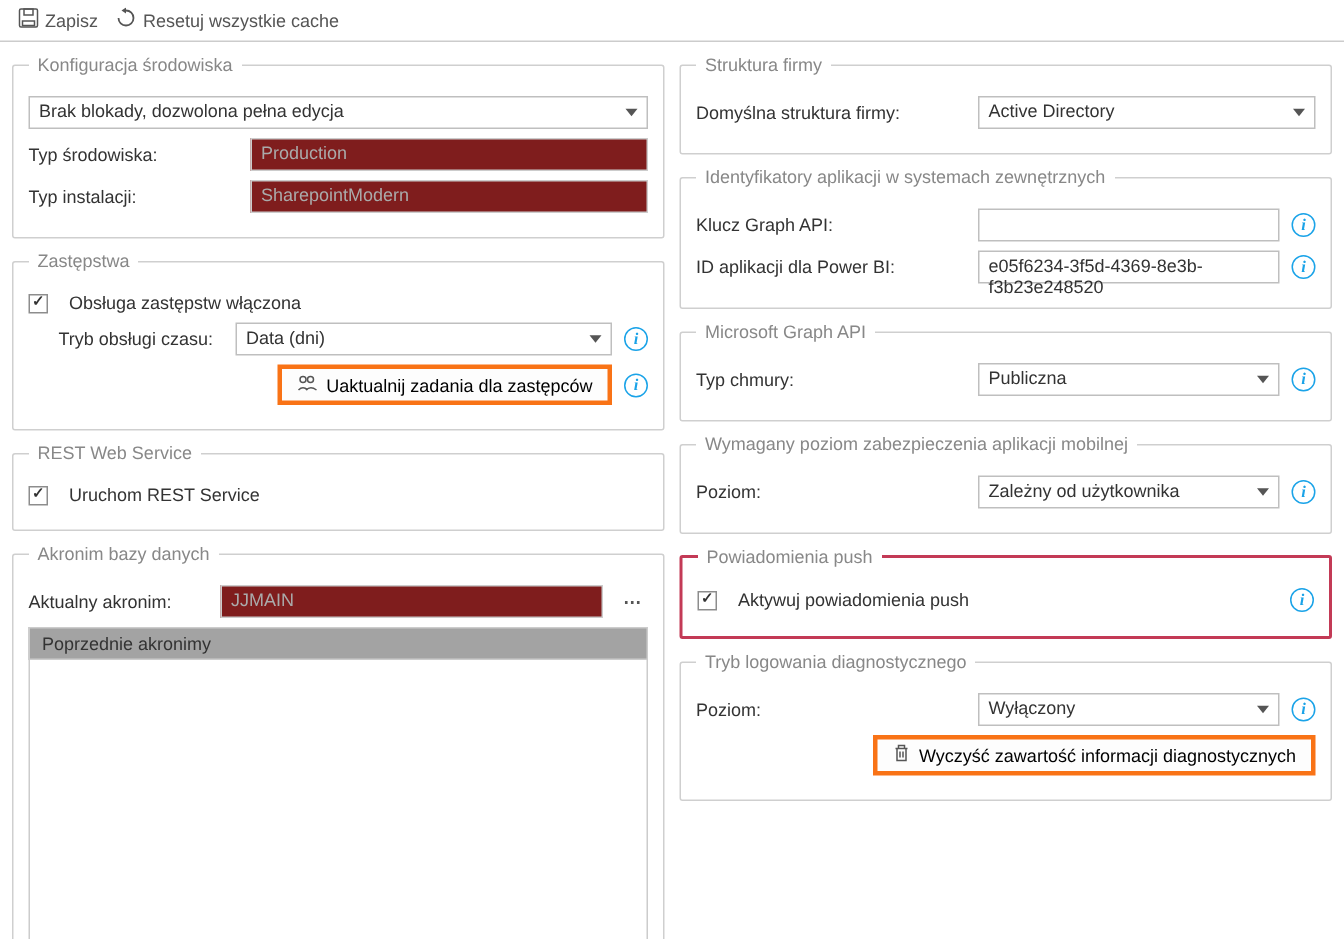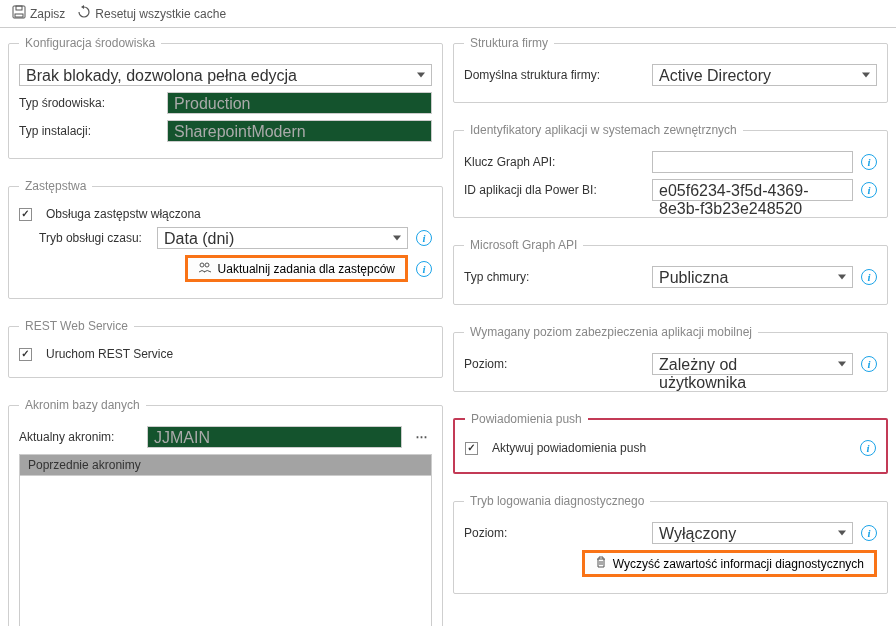--- a/index.html
+++ b/index.html
@@ -1,29 +1,29 @@
 <!DOCTYPE html>
 <html><head>
 <meta charset="utf-8">
 <style>
 * { box-sizing: border-box; margin: 0; padding: 0; }
 body { font-family: "Segoe UI", Tahoma, sans-serif; font-size: 12px; color: #333; background: #fff; width: 896px; height: 626px; }
 .toolbar { display: flex; gap: 12px; padding: 4px 12px; border-bottom: 1px solid #ccc; height: 28px; }
 .toolbar-item { display: flex; align-items: center; gap: 4px; cursor: pointer; color: #555; }
 .columns { display: flex; padding: 8px; gap: 10px; height: 596px; }
-.col { flex: 1; display: flex; flex-direction: column; gap: 20px; }
+.col { flex: 1; display: flex; flex-direction: column; gap: 8px; }
 fieldset { border: 1px solid #cfcfcf; border-radius: 2px; padding: 8px 10px 10px 10px; position: relative; }
 fieldset.highlight { border: 2px solid #c33a56; }
 legend { color: #888; font-size: 12px; padding: 0 6px; }
 .row { display: flex; align-items: center; gap: 8px; margin: 6px 0; }
 .label { width: 140px; color: #333; }
-.select, .input { flex: 1; border: 1px solid #bfbfbf; background: #fff; height: 22px; padding: 2px 24px 2px 6px; position: relative; font-size: 16px; }
+.select, .input { flex: 1; border: 1px solid #bfbfbf; background: #fff; height: 22px; padding: 2px 24px 2px 6px; position: relative; font-size: 12px; }
 .select { cursor: pointer; }
 .select::after { content: ""; position: absolute; right: 6px; top: 50%; transform: translateY(-50%); width: 0; height: 0; border-left: 4px solid transparent; border-right: 4px solid transparent; border-top: 5px solid #555; }
-.input.disabled { background: #14532d; color: #aaa; border-color: #ccc; }
+.input.disabled { background: #7f1d1d; color: #aaa; border-color: #ccc; }
 .checkbox { width: 13px; height: 13px; border: 1px solid #8d8d8d; display: inline-flex; align-items: center; justify-content: center; margin-right: 6px; }
 .checkbox.checked::after { content: "✓"; font-size: 10px; font-weight: bold; color: #333; line-height: 1; }
 .btn { border: 3px solid #f97316; background: #fdfdfd; padding: 3px 10px; cursor: pointer; display: inline-flex; align-items: center; gap: 6px; font-size: 12px; }
 .info-icon { width: 16px; height: 16px; border: 1.5px solid #1aa3e8; border-radius: 50%; display: inline-flex; align-items: center; justify-content: center; color: #1aa3e8; font-size: 11px; font-weight: bold; font-style: italic; font-family: Georgia, serif; cursor: pointer; flex-shrink: 0; }
 .ellipsis-btn { width: 22px; height: 22px; display: inline-flex; align-items: center; justify-content: center; cursor: pointer; font-weight: bold; color: #555; letter-spacing: -1px; }
 .header-row { background: #a3a3a3; border: 1px solid #ccc; padding: 3px 8px; font-size: 12px; height: 22px; }
 .list-area { border: 1px solid #ccc; border-top: none; flex: 1; min-height: 200px; }
 .icon { display: inline-block; }
 .fill { flex:1; }
 </style>

